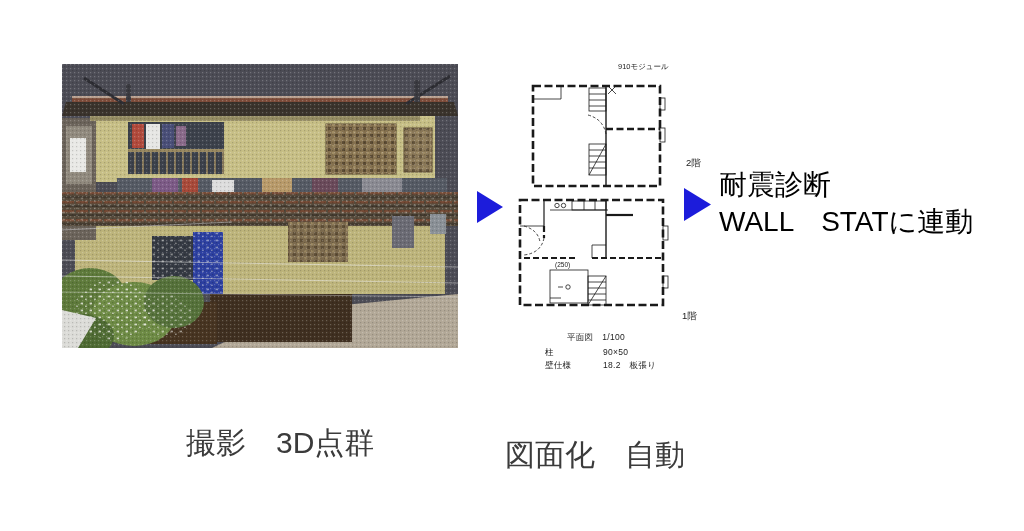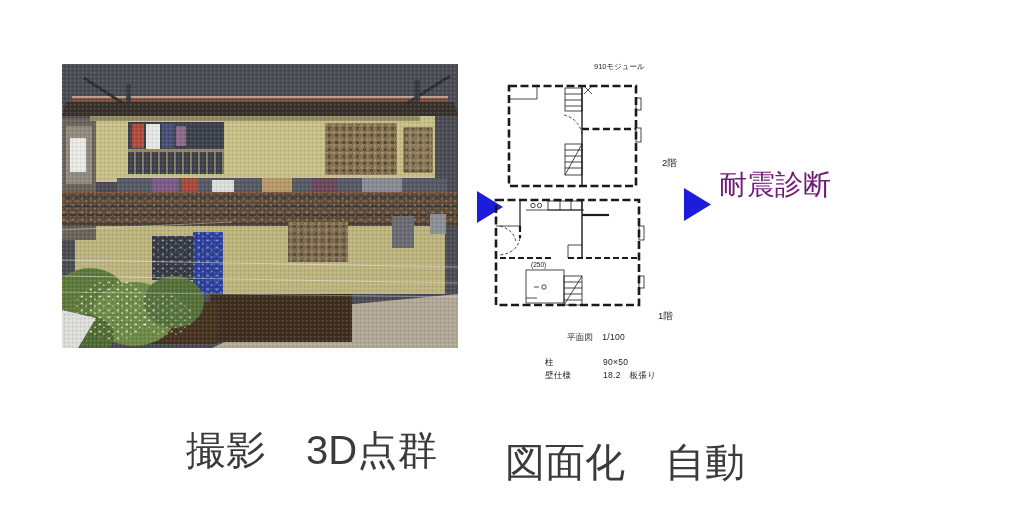--- a/index.html
+++ b/index.html
@@ -5,35 +5,35 @@
   html,body{margin:0;padding:0;background:#fff;}
   .slide{
     position:relative;width:1024px;height:531px;background:#ffffff;overflow:hidden;
     font-family:"Liberation Sans","DejaVu Sans",sans-serif;color:#222;
   }
   
   .pc-wrap{position:absolute;left:62px;top:64px;width:396px;height:284px;}
   
   .arrow{position:absolute;}
   
-  .plan-wrap{position:absolute;left:476px;top:58px;width:220px;height:270px;}
+  .plan-wrap{position:absolute;left:500px;top:58px;width:220px;height:270px;}
   .plan-label{fill:#1a1a1a;}
   
   .legend{position:absolute;left:545px;top:331px;width:175px;font-size:8.5px;
           line-height:13px;color:#1c1c1c;letter-spacing:.3px;}
-  .legend-title{margin-left:22px;margin-bottom:12px;}
+  .legend-title{margin-left:22px;margin-bottom:2px;}
   .legend-row{display:flex;}
   .legend-row .lab{width:58px;flex:none;}
   
-  .caption{position:absolute;font-size:40px;font-weight:500;color:#3b3b3b;white-space:nowrap;}
+  .caption{position:absolute;font-size:30px;font-weight:500;color:#3b3b3b;white-space:nowrap;}
   .caption-left{left:186px;top:423px;}
   .caption-mid{left:505px;top:423px;margin-top:12px;}
   
   .result{position:absolute;left:719px;top:166px;font-size:28px;line-height:37px;
-          color:#701a75;font-weight:500;white-space:nowrap;}
+          color:#000000;font-weight:500;white-space:nowrap;}
 </style>
 </head>
 <body>
 
 <div class="slide">
 
   <div class="pc-wrap">
     <svg width="396" height="284" viewBox="0 0 396 284">
       <defs>
         <pattern id="speck" width="4" height="4" patternUnits="userSpaceOnUse">
@@ -224,18 +224,19 @@
       <span class="val">18.2　板張り</span>
     </div>
   </div>
 
   <svg class="arrow" style="left:684px;top:188px;" width="27" height="33" viewBox="0 0 27 33">
     <polygon points="0,0 27,16.5 0,33" fill="#1c1cdb"></polygon>
   </svg>
 
   <div class="result">
     <div>耐震診断</div>
+    <div>WALL　STATに連動</div>
   </div>
 
   <div class="caption caption-left">撮影　3D点群</div>
   <div class="caption caption-mid">図面化　自動</div>
 
 </div>
 
 </body></html>

